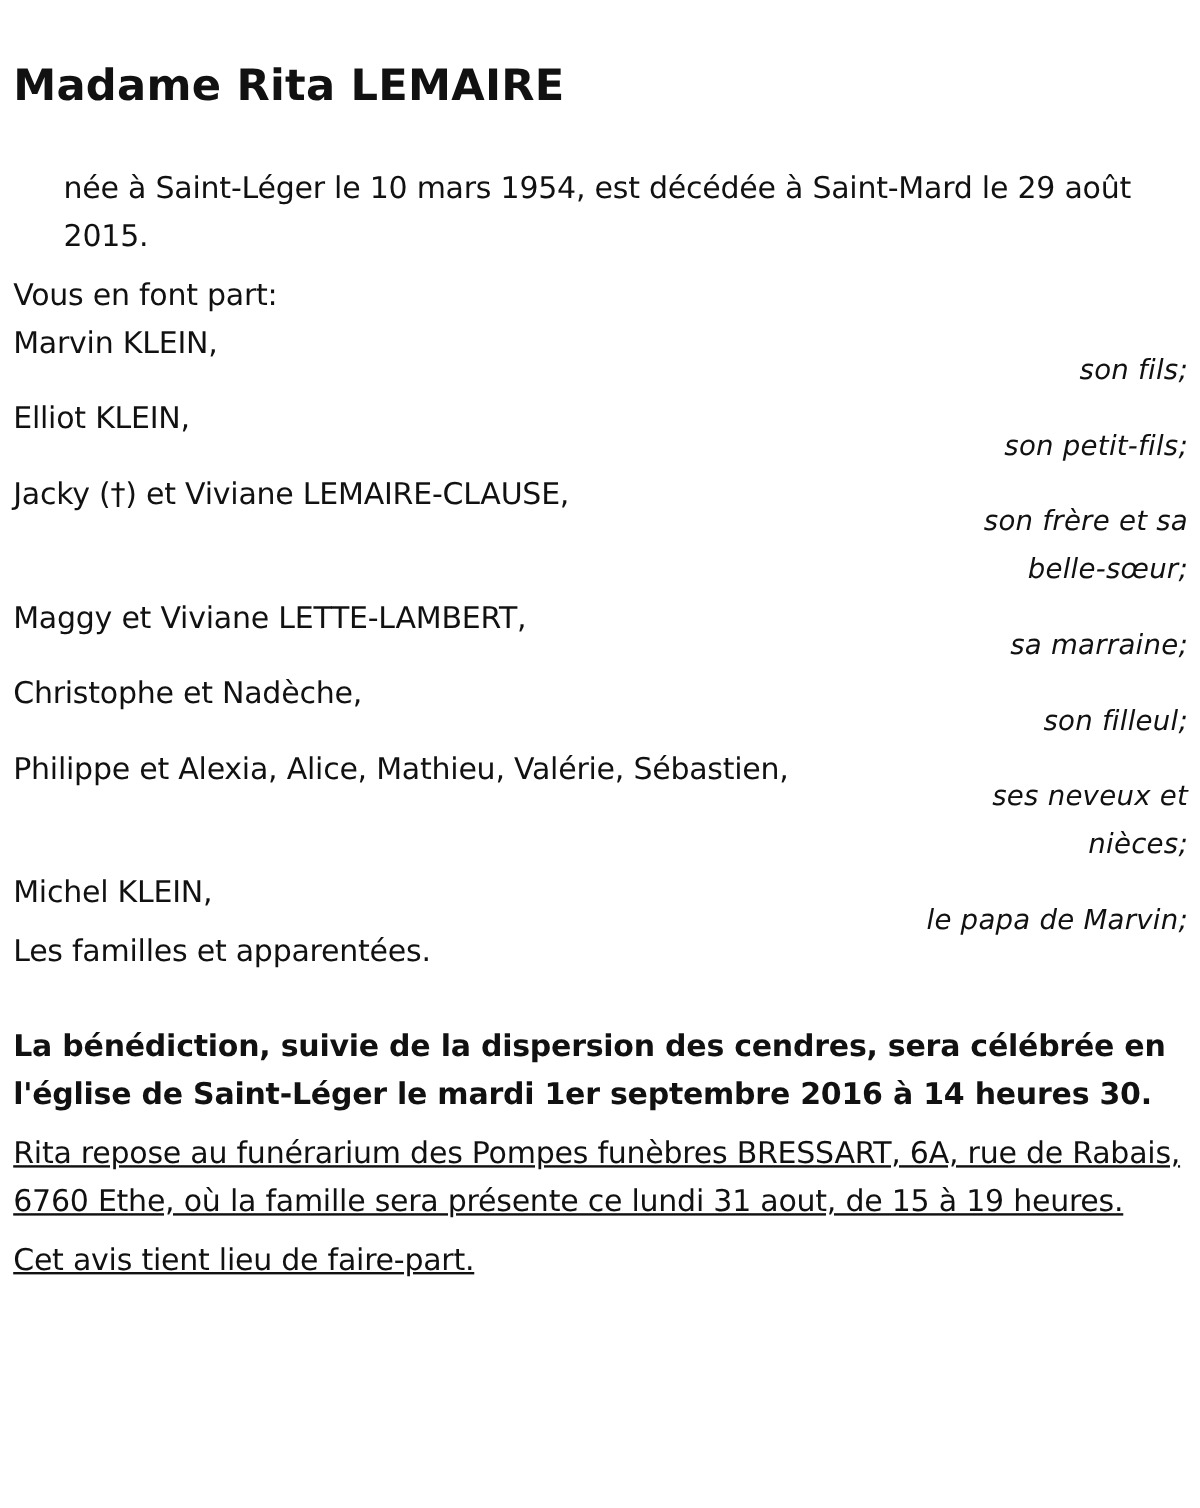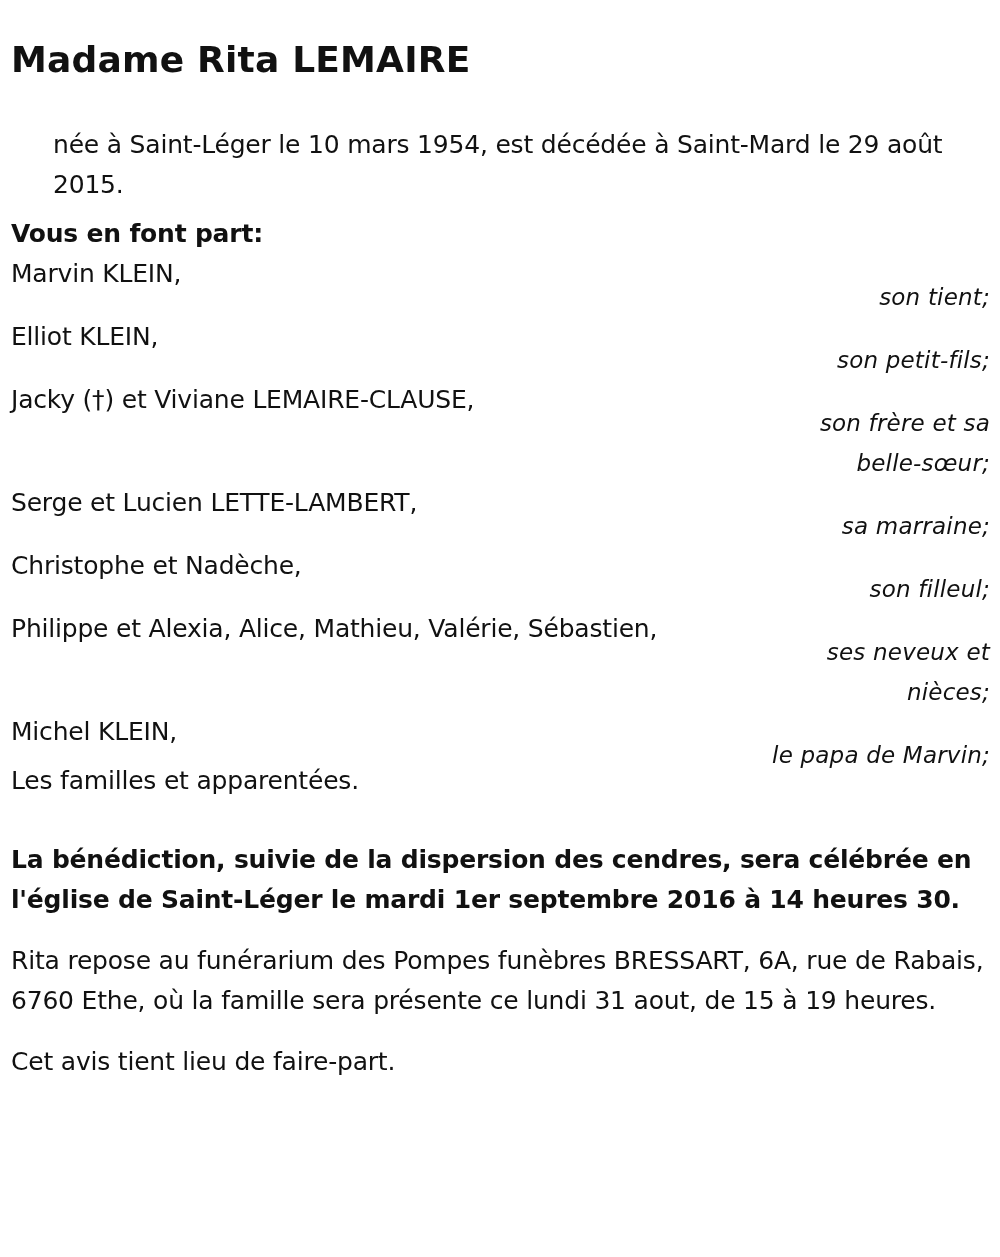--- a/index.html
+++ b/index.html
@@ -1,30 +1,30 @@
 <!DOCTYPE html>
 <html><head>
   <meta charset="utf-8">
   <style>
     html, body { margin: 0; padding: 0; background: #ffffff; }
     body {
       width: 1000px; height: 1257px; overflow: hidden;
       font-family: "DejaVu Sans", sans-serif;
       color: #111111;
     }
-    .page { padding: 4px 10px 0 11px; }
+    .page { padding: 16px 10px 0 11px; }
     h1 {
       margin: 0; padding-top: 34px;
       font-size: 36px; font-weight: bold; line-height: 44px;
       letter-spacing: 0.2px;
     }
     .p { font-size: 25px; line-height: 40px; margin: 0; letter-spacing: -0.2px; }
     .intro { margin-top: 43px; margin-left: 42px; }
-    .gap { margin-top: 21px; }
-    .fontpart { margin-top: 9px; font-weight: bold; }
+    .gap { margin-top: 9px; text-decoration: underline; }
+    .fontpart { margin-top: 9px; }
     .rel-row { position: relative; }
     .rel-row .name { font-size: 25px; line-height: 40px; letter-spacing: -0.2px; }
     .rel-row .rel {
       text-align: right; font-style: italic; font-size: 23px; line-height: 40px;
       padding-right: 0; margin-top: -17px; margin-left: 700px;
       letter-spacing: 0.2px;
     }
     .rel-row + .rel-row { margin-top: 0px; }
     .bold { font-weight: bold; }
   </style>
@@ -34,32 +34,32 @@
 <div class="page">
   <h1>Madame Rita LEMAIRE</h1>
 
   <p class="p intro">née à Saint-Léger le 10 mars 1954, est décédée à Saint-Mard le 29 août 2015.</p>
 
   <p class="p fontpart">Vous en font part:</p>
 
   <div>
     <div class="rel-row">
       <div class="name">Marvin KLEIN,</div>
-      <div class="rel">son tient;</div>
+      <div class="rel">son fils;</div>
     </div>
     <div class="rel-row">
       <div class="name">Elliot KLEIN,</div>
       <div class="rel">son petit-fils;</div>
     </div>
     <div class="rel-row">
       <div class="name">Jacky (†) et Viviane LEMAIRE-CLAUSE,</div>
       <div class="rel" style="margin-left:780px">son frère et sa belle-sœur;</div>
     </div>
     <div class="rel-row">
-      <div class="name">Serge et Lucien LETTE-LAMBERT,</div>
+      <div class="name">Maggy et Viviane LETTE-LAMBERT,</div>
       <div class="rel">sa marraine;</div>
     </div>
     <div class="rel-row">
       <div class="name">Christophe et Nadèche,</div>
       <div class="rel">son filleul;</div>
     </div>
     <div class="rel-row">
       <div class="name">Philippe et Alexia, Alice, Mathieu, Valérie, Sébastien,</div>
       <div class="rel" style="margin-left:800px">ses neveux et nièces;</div>
     </div>

